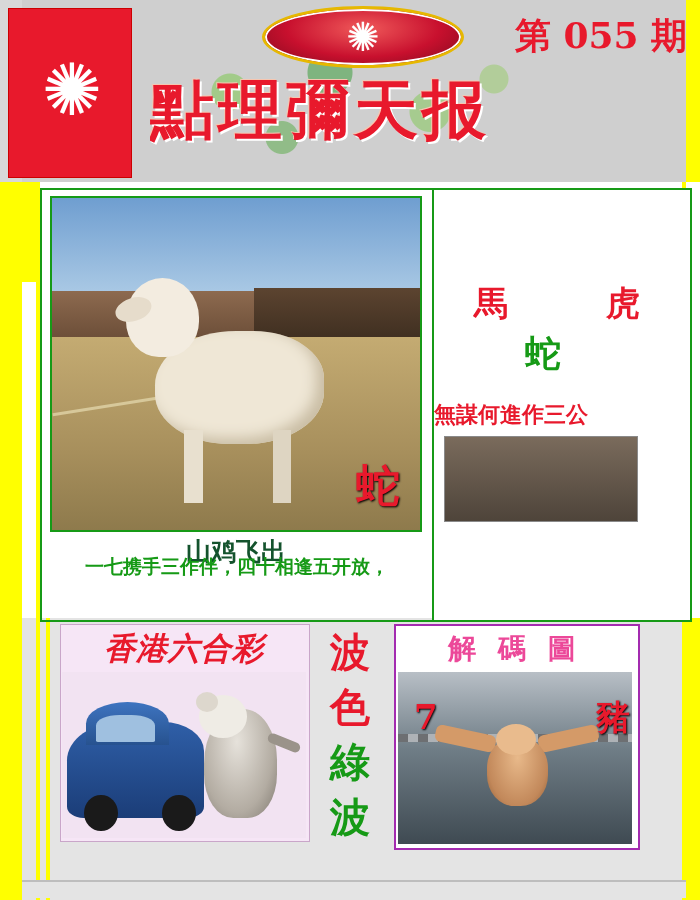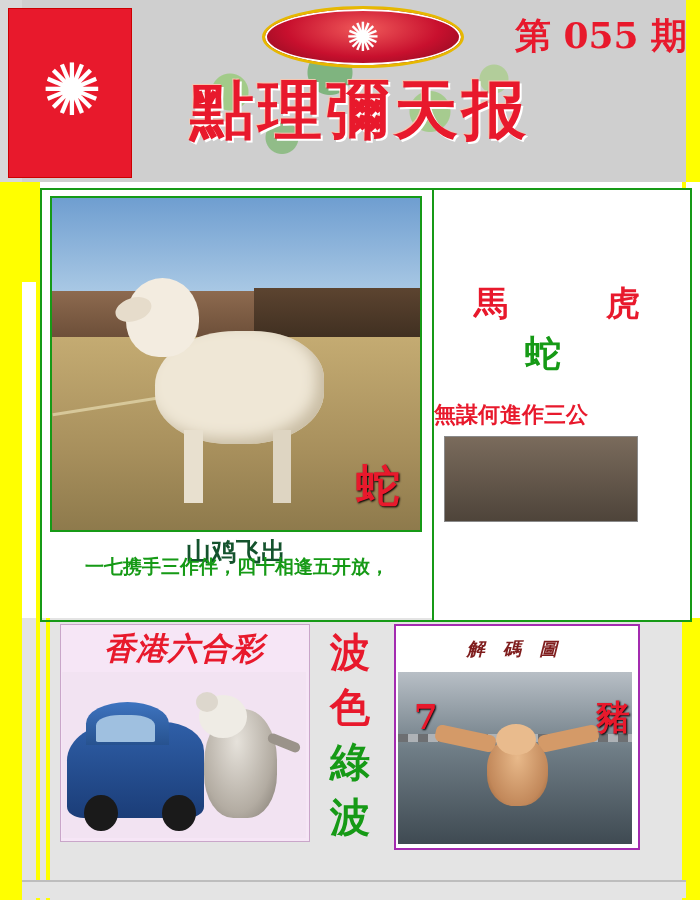--- a/index.html
+++ b/index.html
@@ -105,21 +105,21 @@
   .header-title {
     position: absolute;
     left: 150px; top: 62px;
     width: 380px; height: 110px;
     font-family: "DejaVu Serif", "Liberation Serif", serif;
     font-weight: bold;
     font-size: 64px;
     line-height: 96px;
     letter-spacing: 4px;
     color: #e8192c;
-    text-align: right;
+    text-align: left;
     text-shadow: 2px 2px 0 #ffffff, -1px -1px 0 #f7c6b0;
     white-space: nowrap;
     overflow: hidden;
   }
   .header-deco {
     position: absolute;
     left: 150px; top: 40px;
     width: 400px; height: 130px;
     opacity: .55;
     background:
@@ -397,27 +397,26 @@
     width: 242px; height: 222px;
     border: 2px solid #a32bb0;
     background: #ffffff;
     overflow: hidden;
   }
   .br-title {
     position: absolute;
     left: 396px; top: 628px;
     width: 238px; height: 42px;
     text-align: center;
-    color: #7f1d1d;
-    font-family: "DejaVu Serif", "Liberation Serif", serif;
-    font-weight: bold;
-    font-size: 18px;
+    color: #ec4899;
+    font-family: "DejaVu Serif", "Liberation Serif", serif;
+    font-weight: bold;
+    font-size: 28px;
     line-height: 42px;
     letter-spacing: 6px;
-    font-style: italic;
   }
   .br-photo {
     position: absolute;
     left: 398px; top: 672px;
     width: 234px; height: 172px;
     overflow: hidden;
     background: linear-gradient(to bottom, #b8bfc6 0%, #6f7d86 45%, #3f4a52 100%);
   }
   .mk-chain { position:absolute; left:0; top:36%; width:100%; height:8px;
     background: repeating-linear-gradient(90deg,#6d6f72 0 10px,#aeb2b6 10px 20px); }

